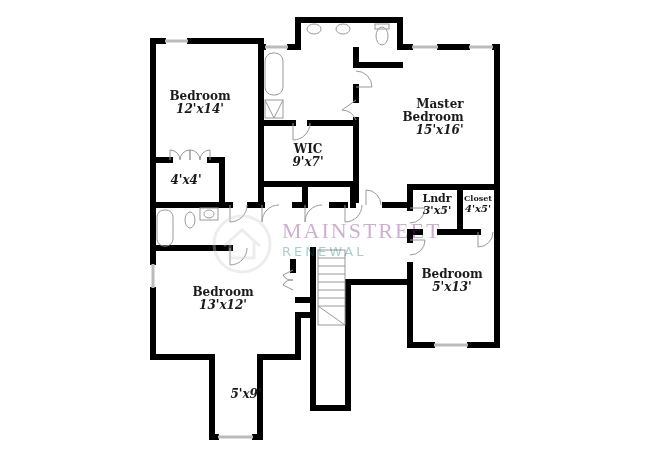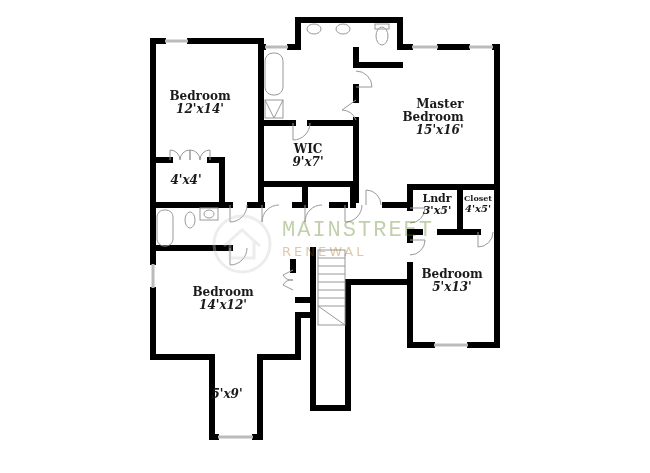--- a/index.html
+++ b/index.html
@@ -3,22 +3,22 @@
 <meta charset="utf-8">
 <style>
   html, body { margin:0; padding:0; background:#ffffff; }
   body { width:650px; height:473px; position:relative; overflow:hidden; font-family:"DejaVu Serif", serif; }
   #plan { position:absolute; left:0; top:0; }
   .label { position:absolute; text-align:center; color:#1a1a1a; font-family:"DejaVu Serif", serif; font-weight:bold; line-height:1.1; white-space:nowrap; transform:translateX(-50%); }
   .label .name { display:block; font-size:12px; }
   .label .dim { display:block; font-size:12px;font-style:italic; }
   .label.small .name, .label.small .dim { font-size:11px; }
   .watermark { position:absolute; left:210px; top:212px; opacity:0.35; pointer-events:none; }
-  .wm-text { position:absolute; left:72px; top:6px; font-family:Liberation Mono, monospace; font-size:22px; letter-spacing:2px; color:#4d7c0f; white-space:nowrap; }
-  .wm-sub { position:absolute; left:72px; top:32px; font-family:"DejaVu Sans", sans-serif; font-size:13px; letter-spacing:3px; color:#a16207; white-space:nowrap; }
+  .wm-text { position:absolute; left:72px; top:6px; font-family:Liberation Serif, serif; font-size:22px; letter-spacing:2px; color:#701a75; white-space:nowrap; }
+  .wm-sub { position:absolute; left:72px; top:32px; font-family:"DejaVu Sans", sans-serif; font-size:13px; letter-spacing:3px; color:#0f766e; white-space:nowrap; }
 </style>
 </head>
 <body>
 
 <svg id="plan" width="650" height="473" viewBox="0 0 650 473">
 
   <g stroke="#000" stroke-width="6" fill="none" stroke-linecap="square">
 
     <line x1="153" y1="41" x2="163" y2="41"></line>
     <line x1="190" y1="41" x2="261" y2="41"></line>
@@ -171,23 +171,23 @@
 <div class="label small" style="left:437px; top:193px;">
   <span class="name">Lndr</span>
   <span class="dim">3'x5'</span>
 </div>
 <div class="label small" style="left:478px; top:194px; font-size:8px;">
   <span class="name" style="font-size:8px;text-align:right;">Closet</span>
   <span class="dim" style="font-size:10px;">4'x5'</span>
 </div>
 <div class="label" style="left:223px; top:286px;">
   <span class="name">Bedroom</span>
-  <span class="dim">14'x12'</span>
-</div>
-<div class="label" style="left:227px; top:388px;">
+  <span class="dim">13'x12'</span>
+</div>
+<div class="label" style="left:246px; top:388px;">
   <span class="dim">5'x9'</span>
 </div>
 <div class="label" style="left:452px; top:268px;">
   <span class="name">Bedroom</span>
   <span class="dim">5'x13'</span>
 </div>
 
 <div class="watermark">
   <svg width="64" height="64" viewBox="0 0 64 64" style="position:absolute; left:0; top:0;">
     <circle cx="32" cy="32" r="28" stroke="#ccc" stroke-width="3" fill="none"></circle>

